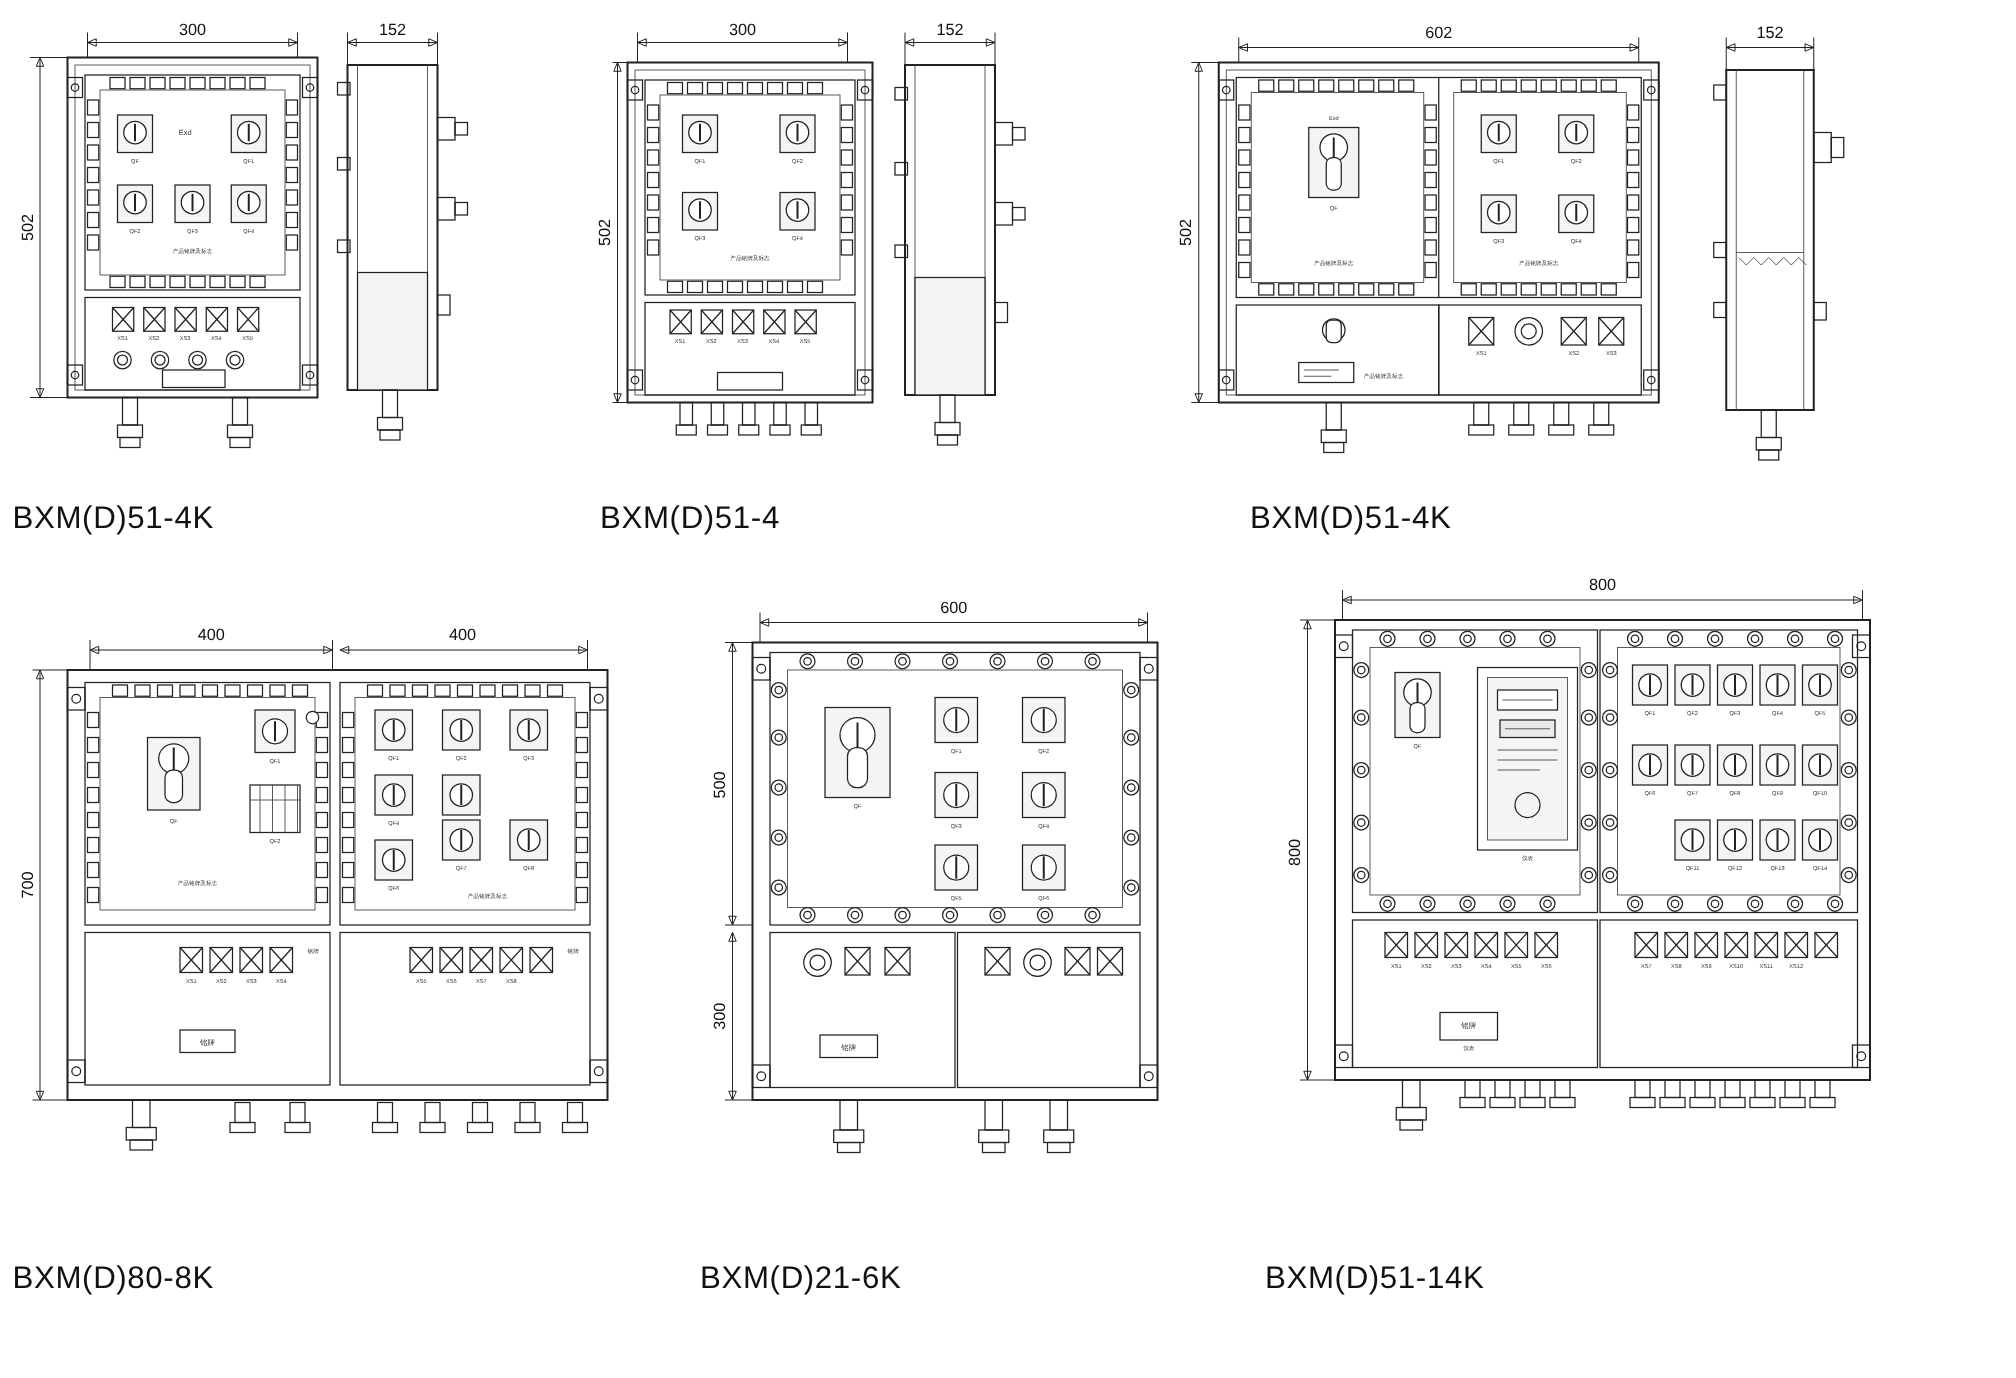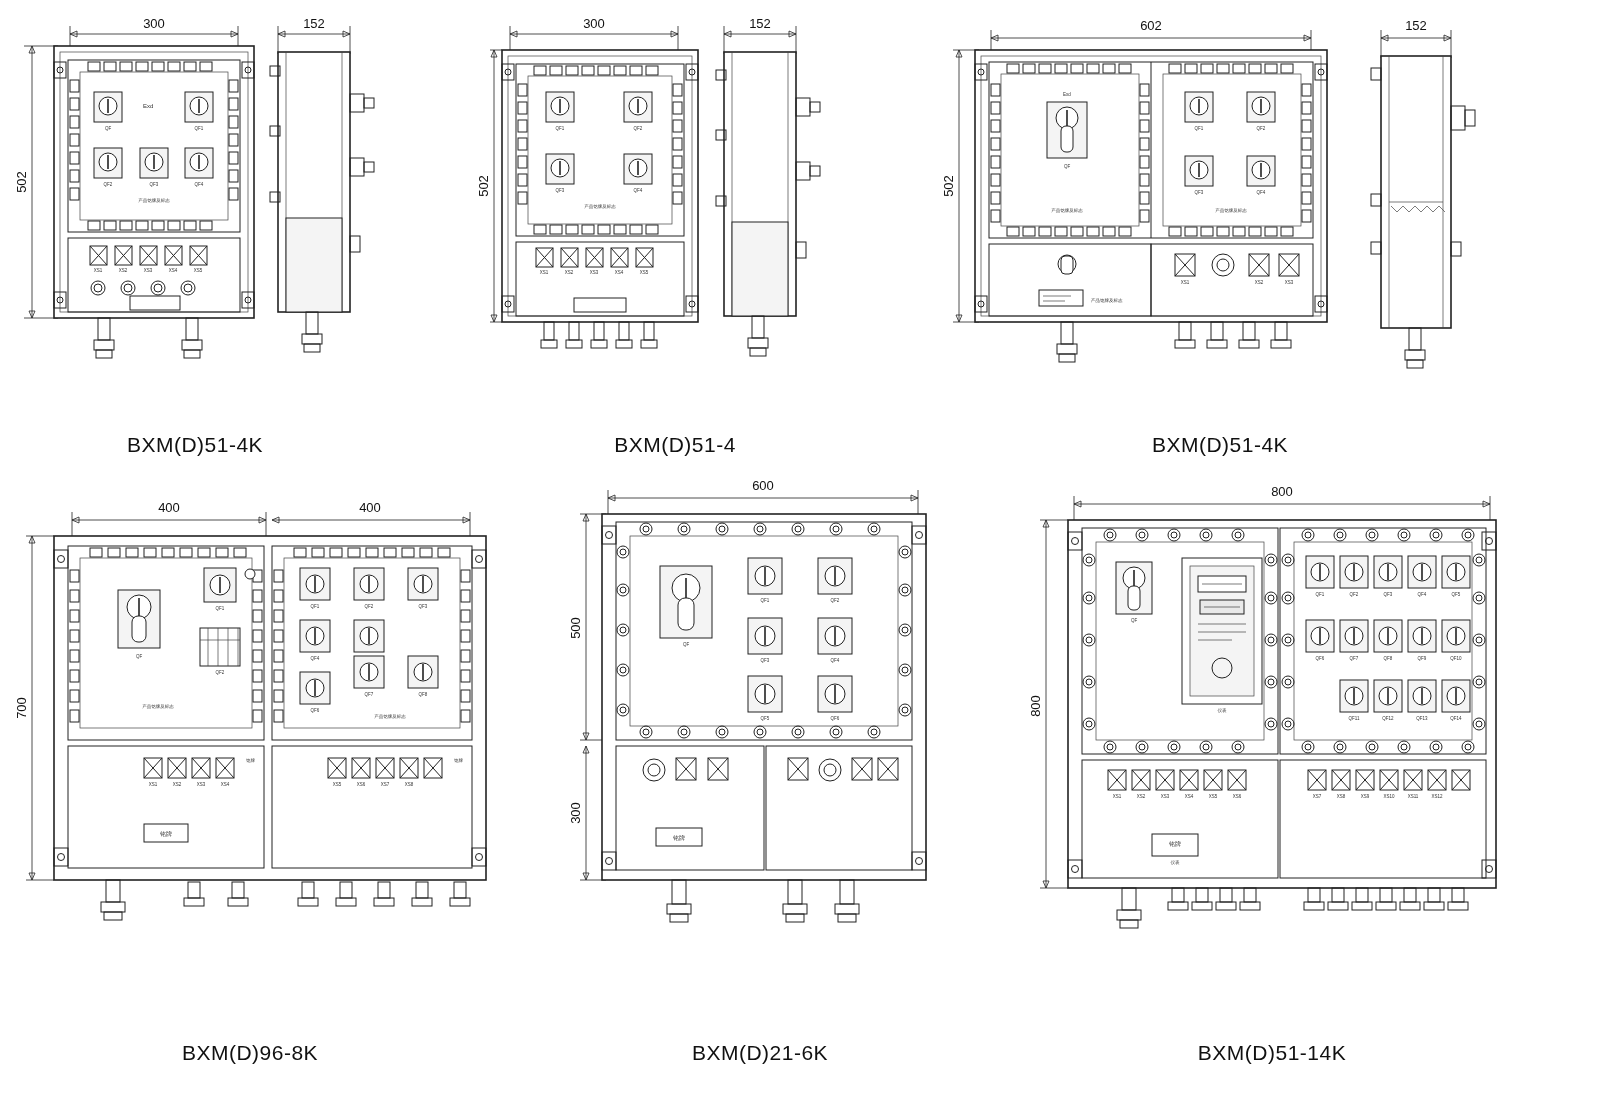--- a/index.html
+++ b/index.html
@@ -1,19 +1,19 @@
 <!DOCTYPE html>
 <html><head>
 <meta charset="utf-8">
 <style>
   html,body{margin:0;padding:0;background:#ffffff;}
   body{width:1613px;height:1102px;font-family:"Liberation Sans",sans-serif;color:#1a1a1a;overflow:hidden;}
   .sheet{position:relative;width:1292px;height:1102px;}
   .fig{position:absolute;}
-  .caption{position:absolute;text-align:center;font-size:21px;letter-spacing:.5px;color:#111;white-space:nowrap;margin-top:33px;}
+  .caption{position:absolute;font-size:25px;letter-spacing:.5px;color:#111;white-space:nowrap;}
   svg{display:block;overflow:visible;}
   .ln{stroke:#222;fill:none;stroke-width:1;}
   .ln2{stroke:#222;fill:none;stroke-width:1.6;}
   .thin{stroke:#444;fill:none;stroke-width:.7;}
   .dim{stroke:#222;fill:none;stroke-width:.8;}
   .dimtxt{font-size:13px;fill:#111;font-family:"Liberation Sans",sans-serif;}
   .tiny{font-size:4.5px;fill:#333;font-family:"Liberation Sans",sans-serif;}
   .tiny2{font-size:6px;fill:#333;font-family:"Liberation Sans",sans-serif;}
   .wht{fill:#ffffff;}
   .lgray{fill:#f4f4f4;}
@@ -357,21 +357,21 @@
         <rect class="ln" x="226" y="190" width="10" height="10"></rect>
         <rect class="ln" x="306" y="236" width="10" height="16"></rect>
         <g class="ln">
           <rect x="262" y="310" width="12" height="22"></rect>
             <rect x="258" y="332" width="20" height="10"></rect>
           <rect x="260" y="342" width="16" height="8"></rect>
         </g>
       </g>
     </svg>
   </div>
-  <div class="caption" style="left:490px; top:400px; width:370px;">BXM(D)51-4</div>
+  <div class="caption" style="left:480px; top:400px; width:370px;">BXM(D)51-4</div>
 
   <div class="fig" style="left:935px; top:6px;">
     <svg width="560" height="380" viewBox="0 0 560 380">
       <g>
         <line class="dim" x1="56" y1="32" x2="376" y2="32"></line>
         <path class="dim" d="M56 32 l7 -3 v6 z" fill="#222"></path>
         <path class="dim" d="M376 32 l-7 -3 v6 z" fill="#222"></path>
         <line class="dim" x1="56" y1="24" x2="56" y2="52"></line>
         <line class="dim" x1="376" y1="24" x2="376" y2="52"></line>
         <text class="dimtxt" x="216" y="24" text-anchor="middle">602</text>
@@ -797,21 +797,21 @@
           <rect x="368" y="402" width="12" height="16"></rect>
             <rect x="364" y="418" width="20" height="8"></rect>
           <rect x="406" y="402" width="12" height="16"></rect>
             <rect x="402" y="418" width="20" height="8"></rect>
           <rect x="444" y="402" width="12" height="16"></rect>
             <rect x="440" y="418" width="20" height="8"></rect>
         </g>
       </g>
     </svg>
   </div>
-  <div class="caption" style="left:10px; top:1008px; width:480px;">BXM(D)96-8K</div>
+  <div class="caption" style="left:10px; top:1008px; width:480px;">BXM(D)80-8K</div>
 
   <div class="fig" style="left:560px; top:460px;text-decoration:underline;">
     <svg width="400" height="520" viewBox="0 0 400 520">
       <g>
         <line class="dim" x1="48" y1="38" x2="358" y2="38"></line>
         <path class="dim" d="M48 38 l7 -3 v6 z" fill="#222"></path>
         <path class="dim" d="M358 38 l-7 -3 v6 z" fill="#222"></path>
         <line class="dim" x1="48" y1="30" x2="48" y2="60"></line>
         <line class="dim" x1="358" y1="30" x2="358" y2="60"></line>
         <text class="dimtxt" x="203" y="30" text-anchor="middle">600</text>
@@ -976,21 +976,21 @@
             <rect x="226" y="454" width="18" height="8"></rect>
           <rect x="280" y="420" width="14" height="24"></rect>
             <rect x="275" y="444" width="24" height="10"></rect>
             <rect x="278" y="454" width="18" height="8"></rect>
         </g>
       </g>
     </svg>
   </div>
   <div class="caption" style="left:560px; top:1008px; width:400px;">BXM(D)21-6K</div>
 
-  <div class="fig" style="left:1020px; top:468px;">
+  <div class="fig" style="left:1020px; top:444px;">
     <svg width="520" height="520" viewBox="0 0 520 520">
       <g>
         <line class="dim" x1="54" y1="36" x2="470" y2="36"></line>
         <path class="dim" d="M54 36 l7 -3 v6 z" fill="#222"></path>
         <path class="dim" d="M470 36 l-7 -3 v6 z" fill="#222"></path>
         <line class="dim" x1="54" y1="28" x2="54" y2="58"></line>
         <line class="dim" x1="470" y1="28" x2="470" y2="58"></line>
         <text class="dimtxt" x="262" y="28" text-anchor="middle">800</text>
       </g>
       <g>

